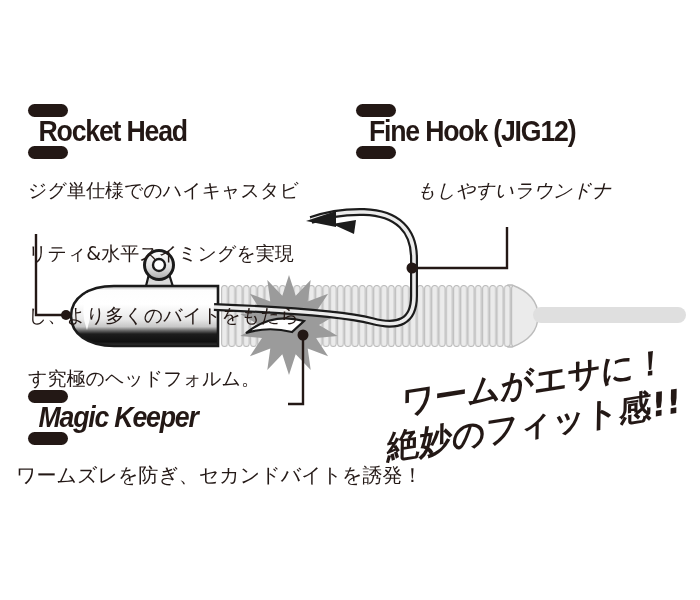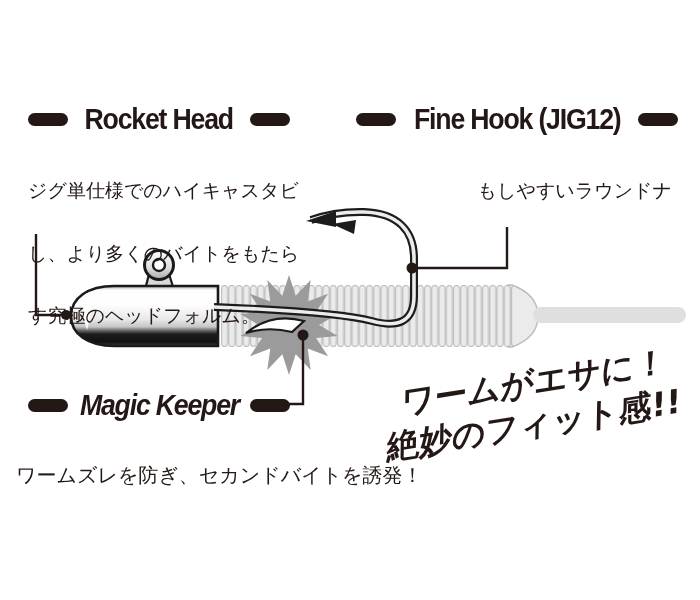--- a/index.html
+++ b/index.html
@@ -2,32 +2,32 @@
 <html><head>
 <meta charset="utf-8">
 <style>
   html,body{margin:0;padding:0;}
   body{
     width:700px;height:600px;position:relative;background:#ffffff;overflow:hidden;
     font-family:"DejaVu Sans","Liberation Sans",sans-serif;color:#231815;
   }
   #art{position:absolute;left:0;top:0;z-index:0;}
   .abs{position:absolute;z-index:1;}
-  .heading{display:flex;align-items:center;justify-content:space-between;height:30px;}
+  .heading{display:flex;justify-content:space-between;height:30px;flex-direction:column;}
   .dash{width:40px;height:13px;border-radius:7px;background:#231815;flex:0 0 auto;}
   .htext{
     font-family:"Liberation Sans",sans-serif;font-weight:800;font-size:29px;
     letter-spacing:-1.3px;color:#231815;white-space:nowrap;line-height:1;
     transform:scaleX(.92);transform-origin:center;
   }
   .desc{color:#231815;}
   .desc div{white-space:nowrap;margin-top:40px;}
   #rocket-desc,#fine-desc{font-size:19px;line-height:22.5px;}
   #magic-desc{font-size:20px;line-height:23px;}
-  #fine-desc .r{text-align:right;}
+  #fine-desc .r{text-align:center;font-style:italic;}
   #catchphrase{
     left:388px;top:384px;width:310px;
     transform:rotate(-9deg) skewX(-10deg);transform-origin:0 0;
     font-weight:900;font-size:33px;line-height:1.27;color:#231815;white-space:nowrap;
   }
   #catchphrase .l1{margin-left:14px;}
 </style>
 </head>
 <body>
 
@@ -95,20 +95,21 @@
   <circle cx="303" cy="335" r="5.5" fill="#231815"></circle>
 </svg>
 
 <div class="abs heading" id="rocket-heading" style="left:28px;top:104px;width:262px;">
   <span class="dash"></span>
   <span class="htext">Rocket Head</span>
   <span class="dash"></span>
 </div>
 <div class="abs desc" id="rocket-desc" style="left:28px;top:139px;width:266px;">
   <div>ジグ単仕様でのハイキャスタビ</div>
+  <div>リティ&amp;水平スイミングを実現</div>
   <div>し、より多くのバイトをもたら</div>
   <div>す究極のヘッドフォルム。</div>
 </div>
 
 <div class="abs heading" id="fine-heading" style="left:356px;top:104px;width:322px;">
   <span class="dash"></span>
   <span class="htext">Fine Hook (JIG12)</span>
   <span class="dash"></span>
 </div>
 <div class="abs desc" id="fine-desc" style="left:356px;top:139px;width:316px;">

